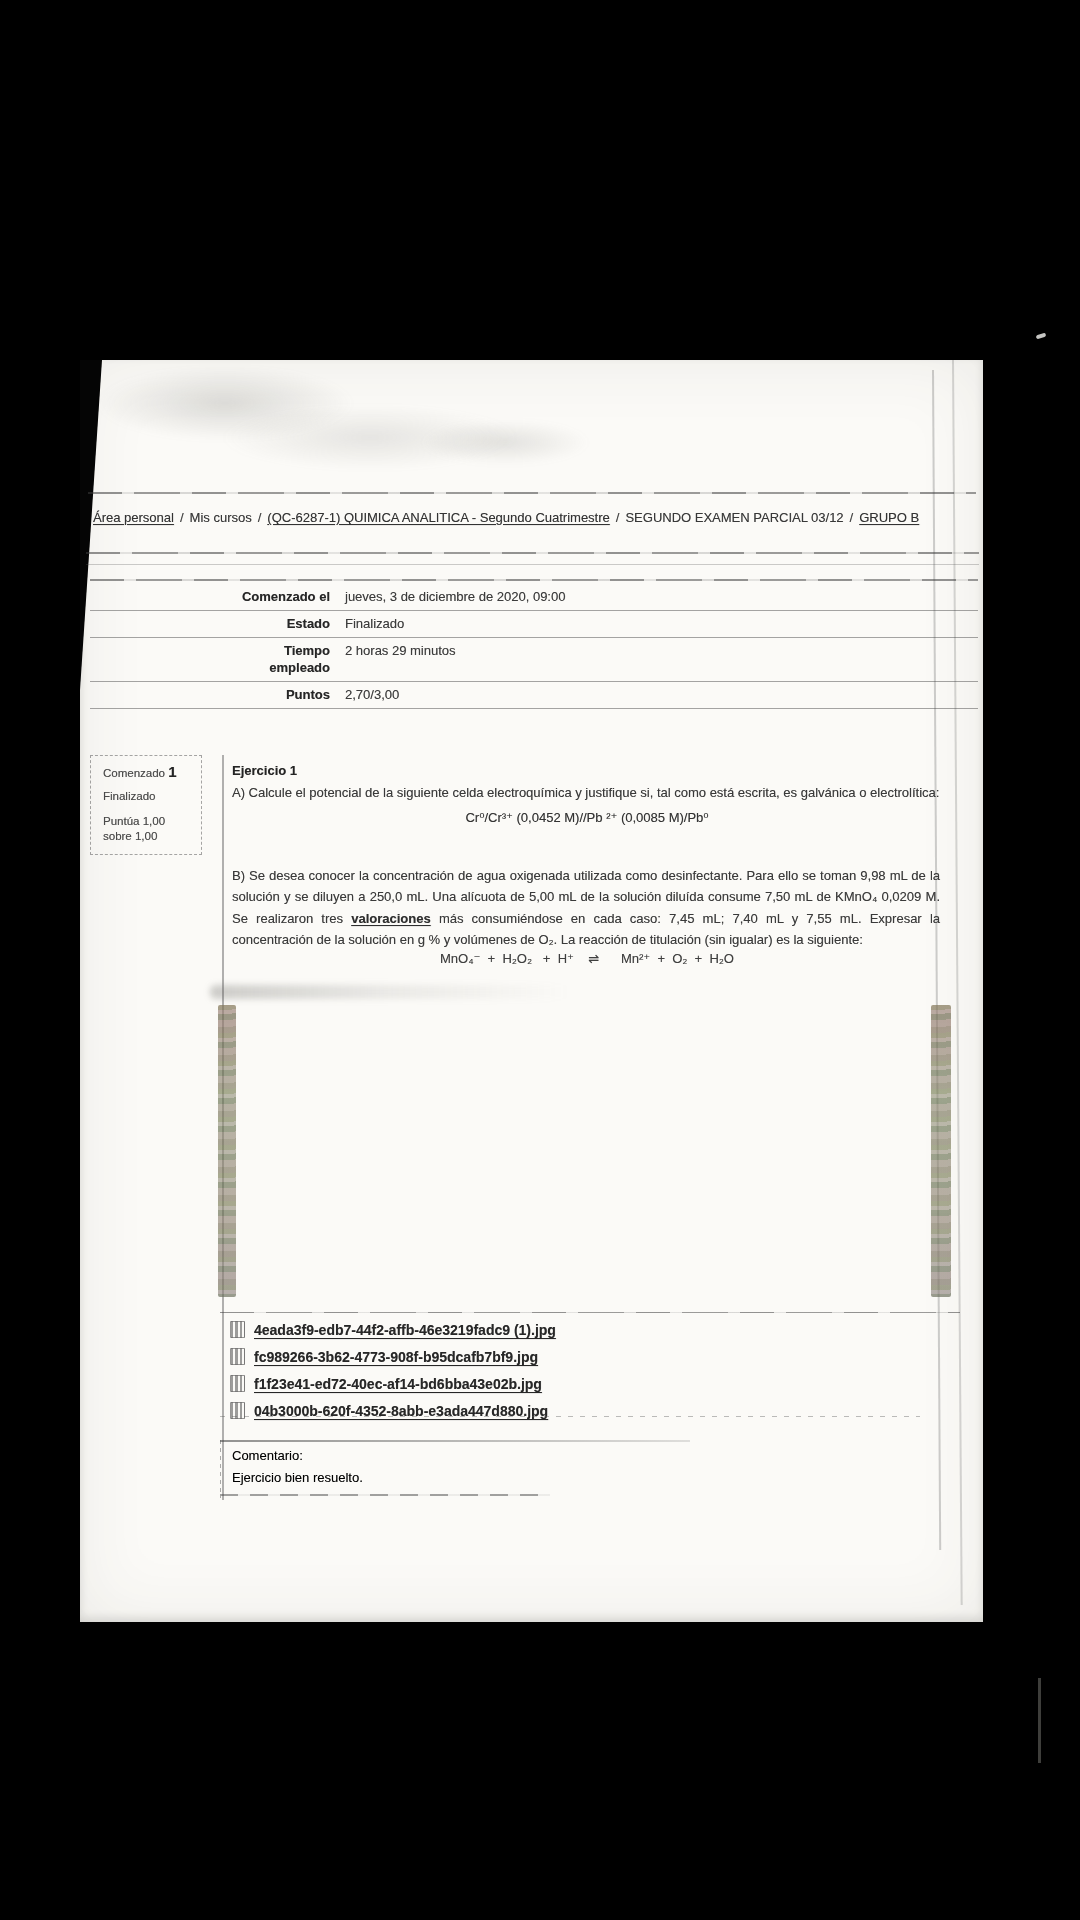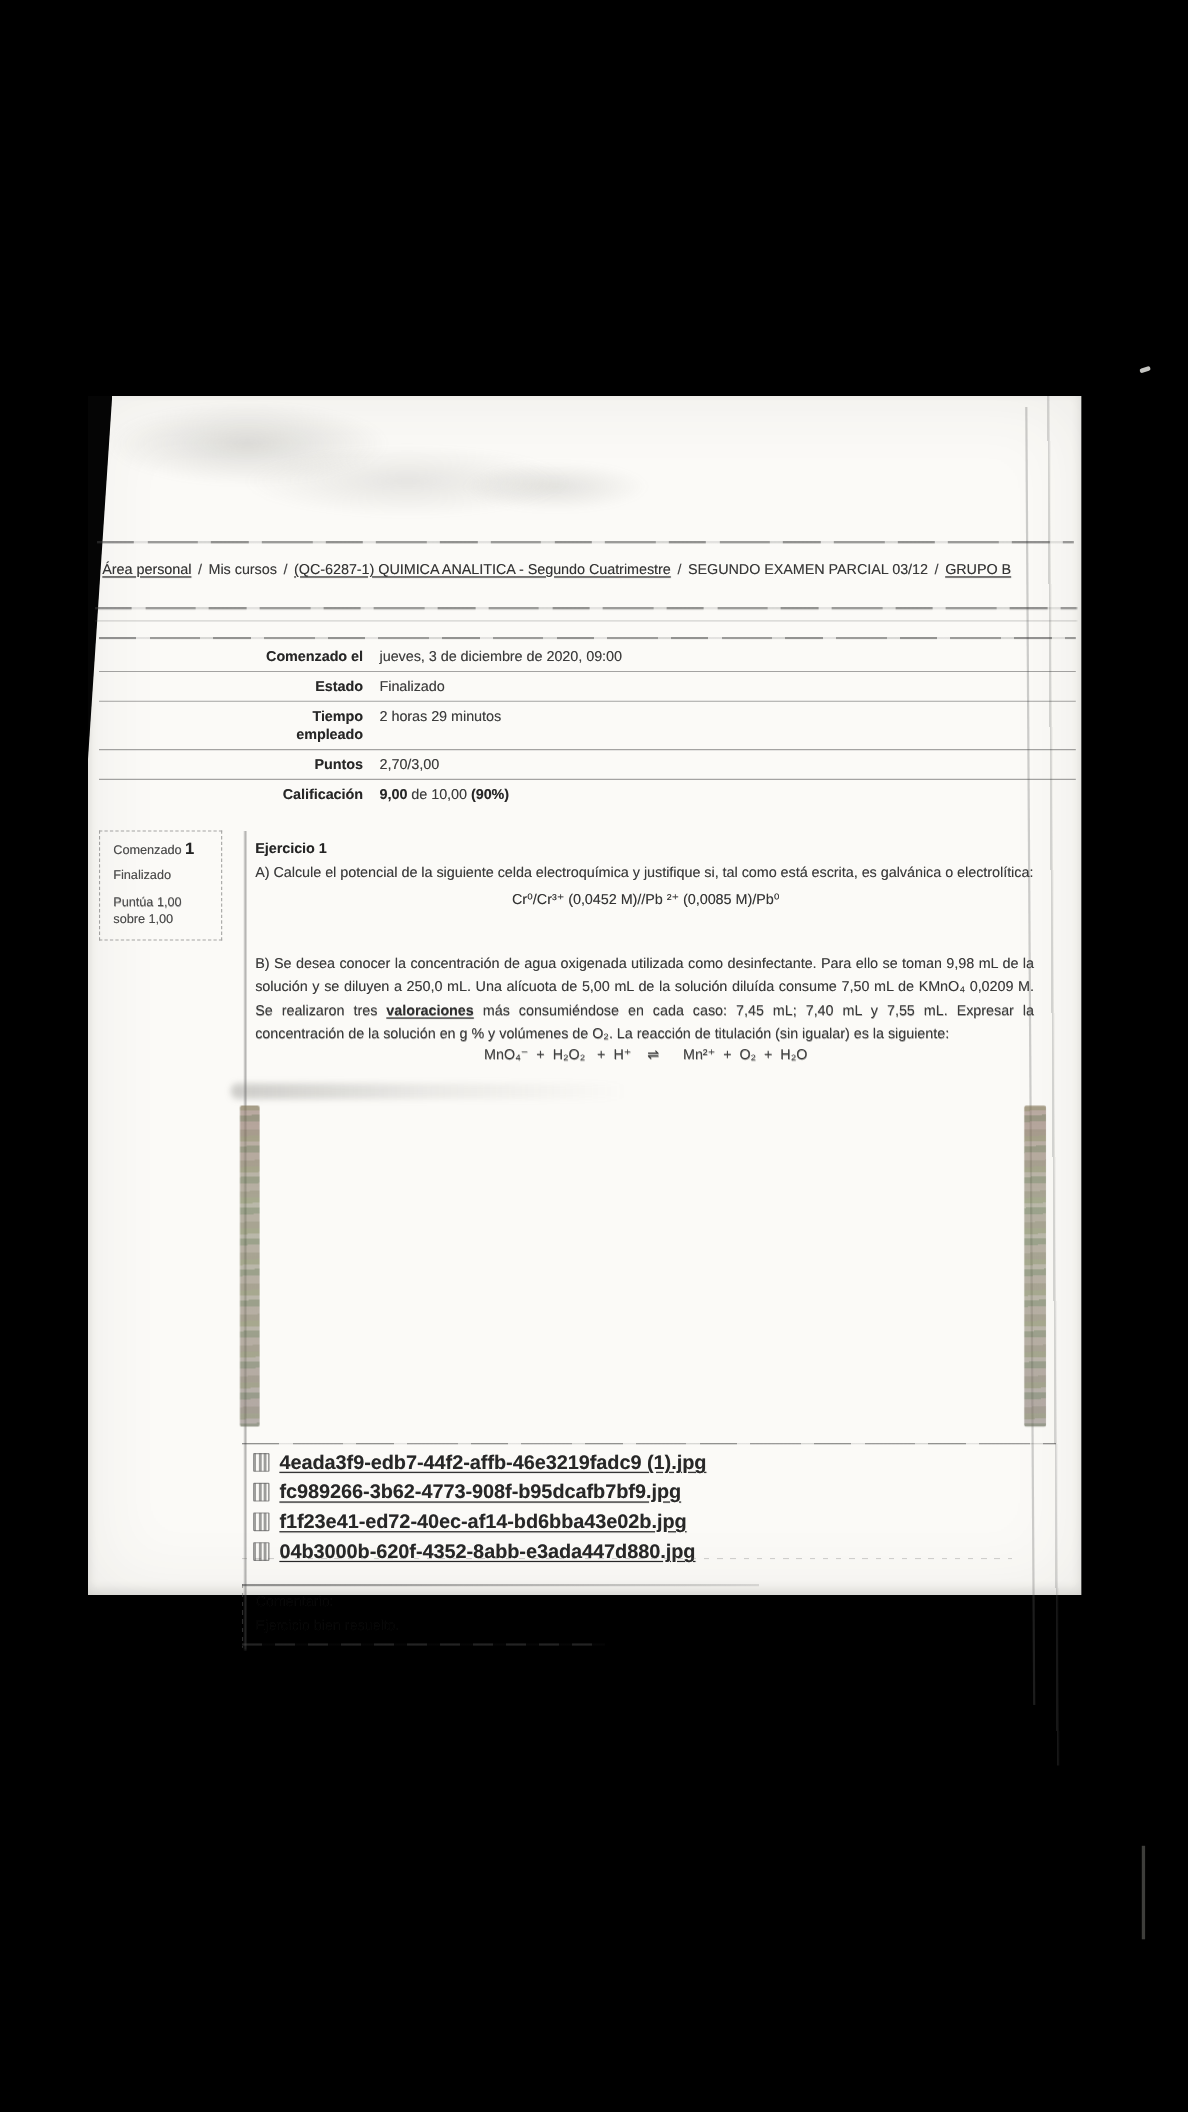--- a/index.html
+++ b/index.html
@@ -4,21 +4,21 @@
 <style>
   html,body{
     margin:0;padding:0;width:1080px;height:1920px;
     background:#000;overflow:hidden;
     font-family:"Liberation Sans","DejaVu Sans",sans-serif;
   }
   .stage{position:relative;width:1080px;height:1920px;background:#000;}
 
   
   .paper{
-    position:absolute;left:80px;top:360px;width:903px;height:1090px;
+    position:absolute;left:80px;top:360px;width:903px;height:1262px;
     background:#fbfaf7;
     box-shadow:inset 0 0 70px rgba(60,60,55,.08), inset 0 -4px 10px rgba(0,0,0,.12);
     color:#3a3a3a;
     text-shadow:.2px .2px .6px rgba(55,55,55,.45);
     filter:blur(.25px);
   }
 
   
   .wedge{position:absolute;left:0;top:0;width:22px;height:330px;background:#050505;
          clip-path:polygon(0 0,100% 0,0 100%);}
@@ -78,21 +78,21 @@
   .img-strip.left{left:138px;width:18px;}
   .img-strip.right{left:851px;width:20px;}
 
   
   .attachments{position:absolute;left:150px;top:962px;}
   .attach-row{display:flex;align-items:center;height:15px;margin-bottom:12px;cursor:pointer;}
   .file-icon{width:13px;height:15px;margin-right:9px;flex:none;border-radius:1px;
      border:1px solid rgba(70,70,70,.7);
      background:repeating-linear-gradient(90deg, rgba(70,70,70,.65) 0 2px, transparent 2px 4.5px);
      opacity:.8;}
-  .attach-name{font-size:18px;font-weight:bold;color:#272727;
+  .attach-name{font-size:14px;font-weight:bold;color:#272727;
      text-decoration:underline;text-underline-offset:2.5px;white-space:nowrap;}
 
   
   .comment-label,.comment-text{position:absolute;left:152px;font-size:13px;color:#000000;}
   .comment-label{top:1088px;}
   .comment-text{top:1110px;}
   .comment-vborder{position:absolute;left:140px;top:1080px;width:1px;height:58px;
      background:repeating-linear-gradient(180deg, rgba(90,90,90,.5) 0 4px, transparent 4px 8px);}
   .comment-topline{position:absolute;left:140px;top:1080px;width:470px;height:2px;
      background:linear-gradient(90deg, rgba(60,60,60,.55), rgba(60,60,60,.15));}
@@ -139,24 +139,20 @@
         <div class="svalue">Finalizado</div>
       </div>
       <div class="srow">
         <div class="slabel"><span>Tiempo empleado</span></div>
         <div class="svalue">2 horas 29 minutos</div>
       </div>
       <div class="srow">
         <div class="slabel"><span>Puntos</span></div>
         <div class="svalue">2,70/3,00</div>
       </div>
-      <div class="srow" style="border-bottom:none;">
-        <div class="slabel"><span>Calificación</span></div>
-        <div class="svalue"><span class="v-b">9,00</span><span> de 10,00 </span><span class="v-b">(90%)</span></div>
-      </div>
     </div>
 
     <div class="qinfo">
       <div class="qi-row">
         <span>Comenzado</span> <span class="qi-num">1</span>
       </div>
       <div class="qi-row2">Finalizado</div>
       <div>Puntúa 1,00</div>
       <div>sobre 1,00</div>
     </div>

